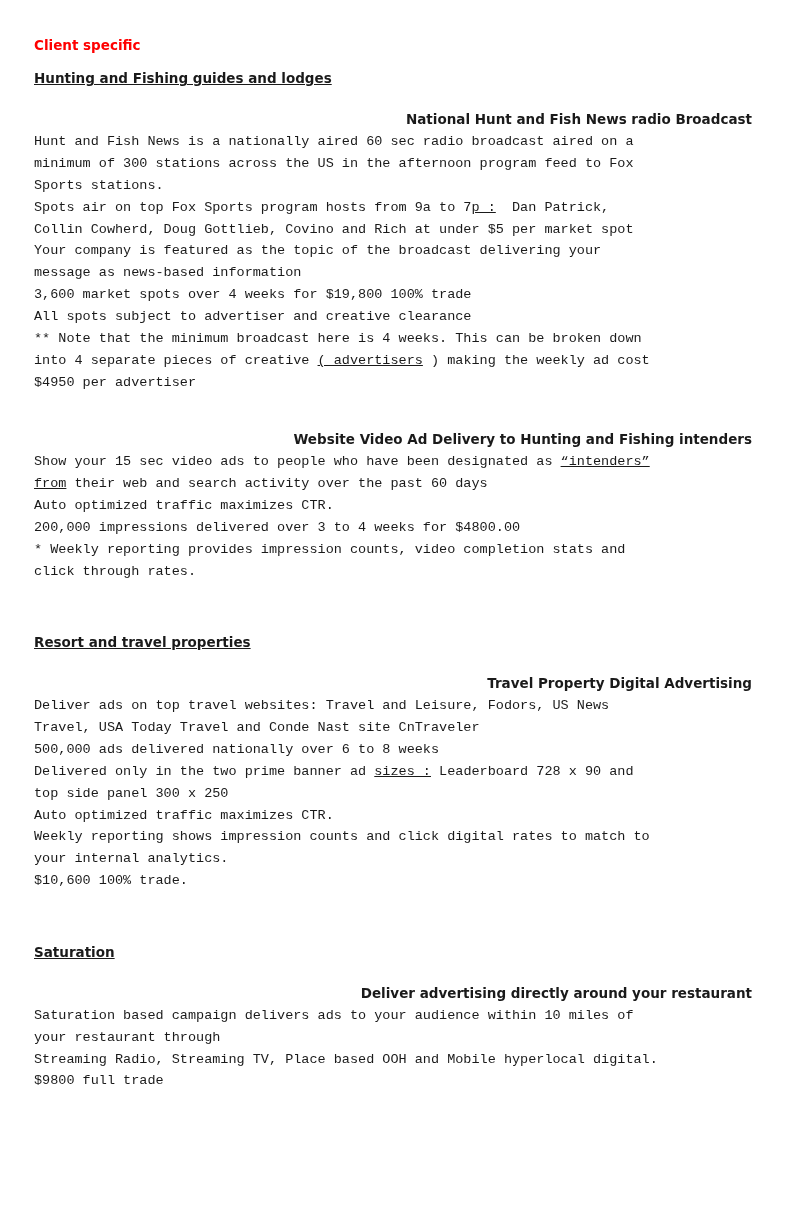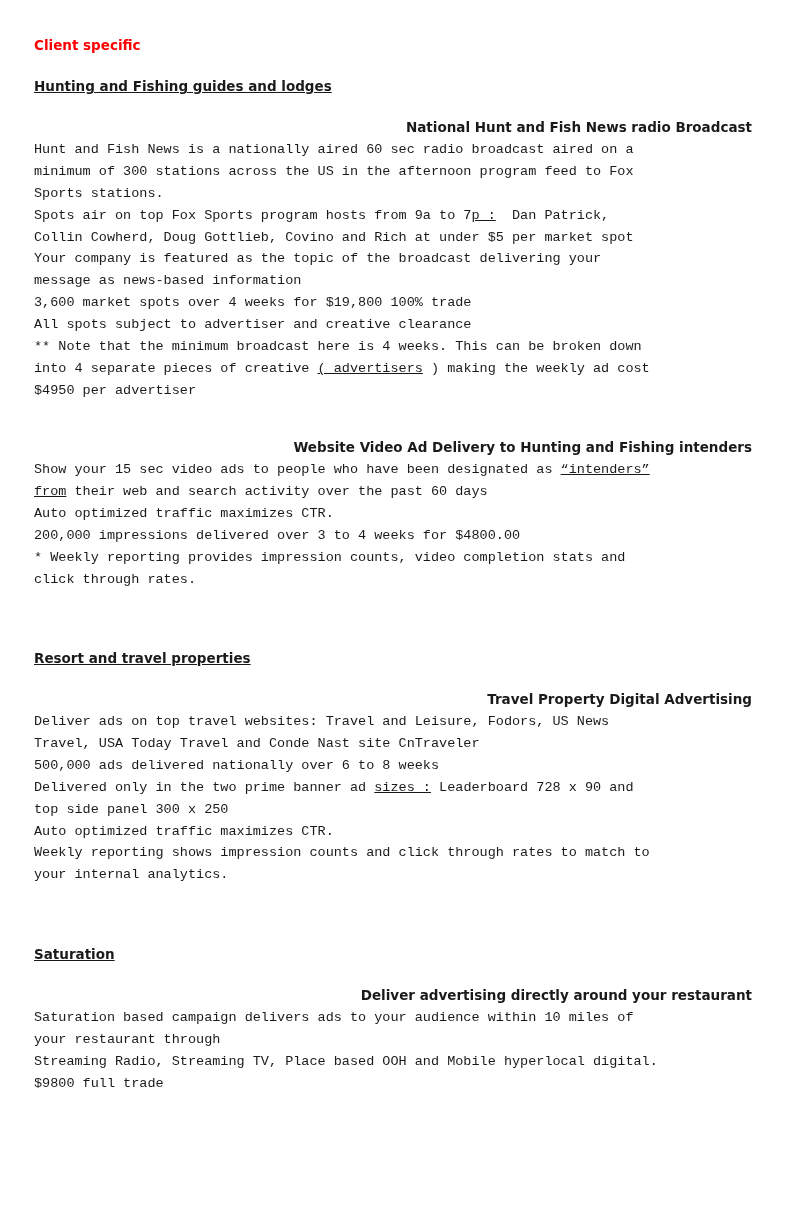--- a/index.html
+++ b/index.html
@@ -24,21 +24,21 @@
     color: #ff0000;
     font-weight: bold;
     font-size: 13.5px;
     line-height: 1.35;
     margin: 8px 0 0 0;
   }
   .section-heading {
     font-weight: bold;
     font-size: 13.5px;
     text-decoration: underline;
-    margin: 24px 0 0 0;
+    margin: 16px 0 0 0;
     display: inline-block;
   }
   .block {
     margin-top: 22px;
   }
   .sub-heading {
     font-weight: bold;
     font-size: 13.5px;
     line-height: 1.62;
     margin: 0;
@@ -96,21 +96,22 @@
 
   <div>
     <div class="section-heading">Resort and travel properties</div>
 
     <div class="block">
       <div class="sub-heading">Travel Property Digital Advertising</div>
       <div class="para wide">Deliver ads on top travel websites:  Travel and Leisure, Fodors, US News Travel, USA Today Travel and Conde Nast site CnTraveler</div>
       <div class="para">500,000 ads delivered nationally over 6 to 8 weeks</div>
       <div class="para wide">Delivered only in the two prime banner ad <span class="u">sizes :</span> Leaderboard 728 x 90 and top side panel 300 x 250</div>
       <div class="para">Auto optimized traffic maximizes CTR.</div>
-      <div class="para wide">Weekly reporting shows impression counts and click through rates to match to your internal analytics.</div>
+      <div class="para wide">Weekly reporting shows impression counts and click digital rates to match to your internal analytics.</div>
+      <div class="para">$10,600 100% trade.</div>
     </div>
   </div>
 
   <div class="gap-xl"></div>
 
   <div>
     <div class="section-heading">Saturation</div>
 
     <div class="block">
       <div class="sub-heading">Deliver advertising directly around your restaurant</div>

